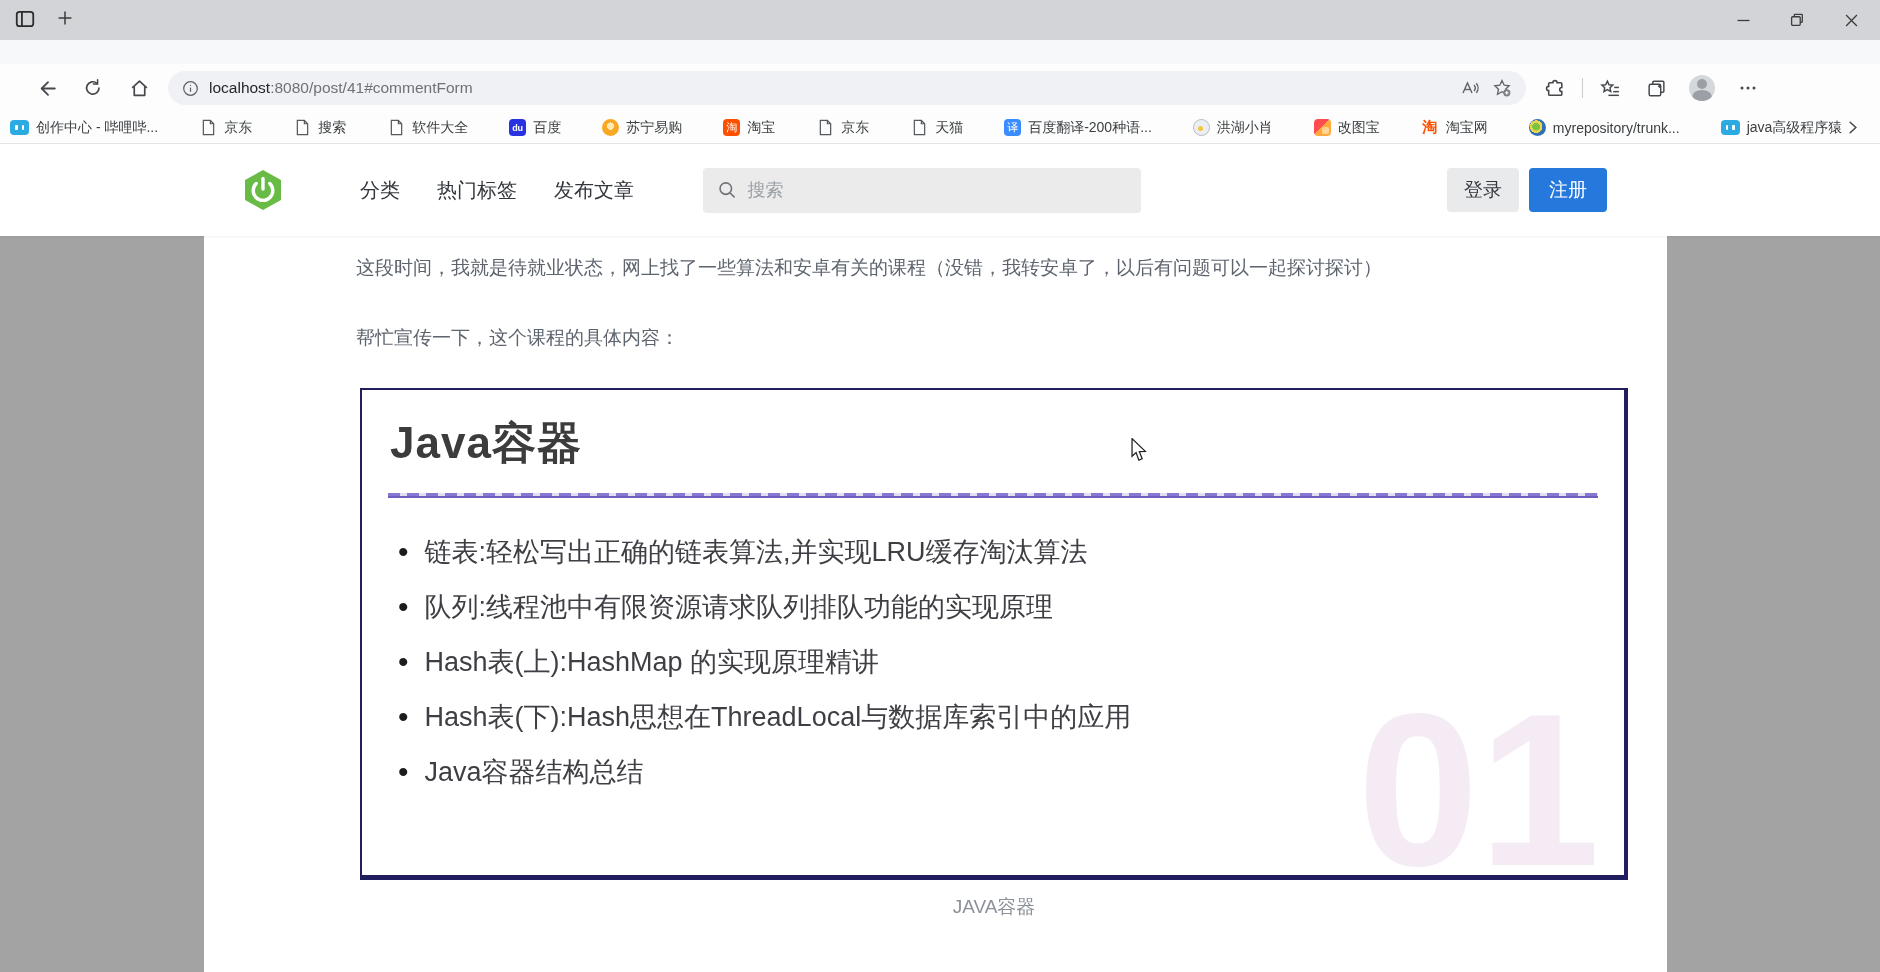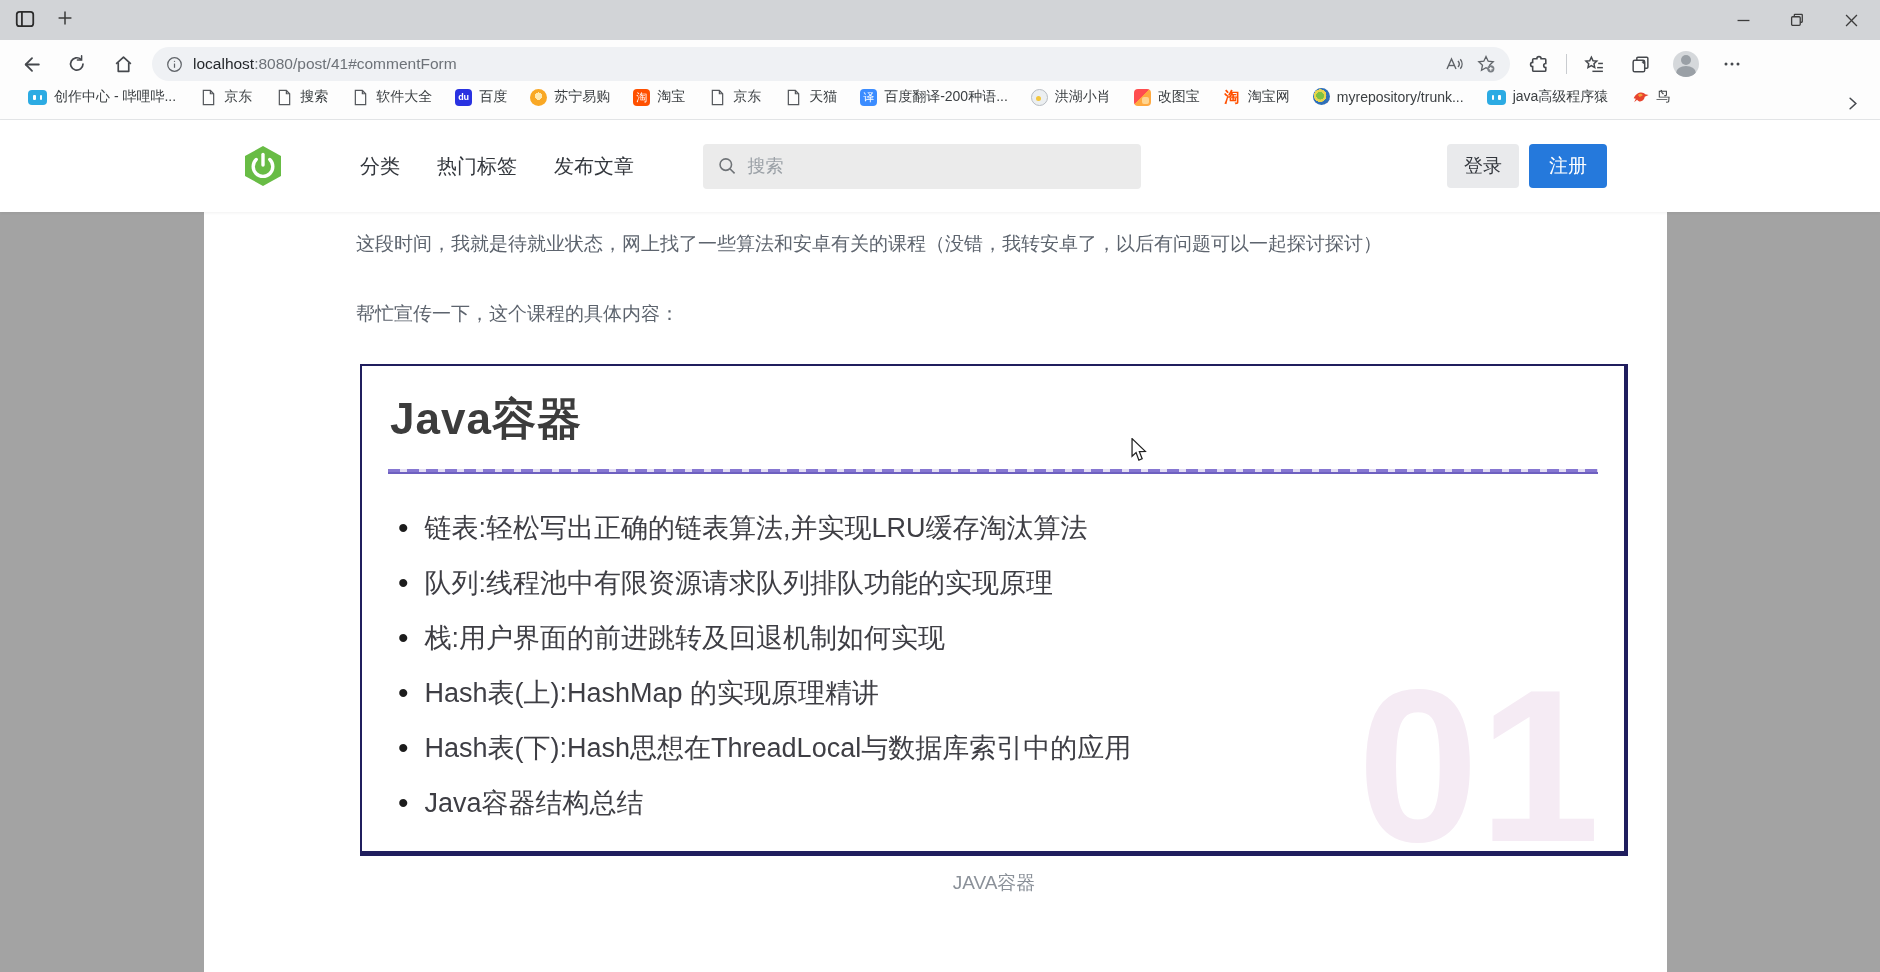--- a/index.html
+++ b/index.html
@@ -10,36 +10,36 @@
   .tabstrip { height:40px; background:#d2d4d7; display:flex; align-items:flex-end; position:relative; }
   .tab-actions-btn { width:34px; height:34px; margin:0 2px 3px 8px; display:flex; align-items:center; justify-content:center; align-self:center; }
   .tab { width:296px; height:34px; background:#fdfdfd; border-radius:9px 9px 0 0; display:flex; align-items:center; padding:0 10px 0 14px; }
   .tab-favicon { width:17px; height:17px; border-radius:3px; background:linear-gradient(135deg,#6e4650 20%,#c99aa0 55%,#4d3a44); flex:0 0 auto; }
   .tab-title { font-size:14px; color:#303338; margin-left:10px; flex:1; white-space:nowrap; overflow:hidden; }
   .tab-close { width:18px; height:18px; display:flex; align-items:center; justify-content:center; }
   .newtab-btn { width:30px; height:30px; margin:0 0 5px 6px; display:flex; align-items:center; justify-content:center; align-self:center; }
   .win-controls { position:absolute; right:8px; top:0; height:40px; display:flex; align-items:center; gap:24px; padding-right:6px; }
   .win-btn { width:30px; height:30px; display:flex; align-items:center; justify-content:center; }
 
-  .toolbar { height:48px; background:#fdfdfd; display:flex; align-items:center; padding-left:12px; }
+  .toolbar { height:48px; background:#fdfdfd; display:flex; align-items:center; padding-left:28px;margin-top:24px; }
   .tool-btn { width:38px; height:38px; display:flex; align-items:center; justify-content:center; flex:0 0 auto; }
   .toolbar .tool-btn + .tool-btn { margin-left:8px; }
   .addressbar { width:1358px; height:34px; margin-left:10px; background:#eff1f4; border-radius:17px; display:flex; align-items:center; padding:0 8px 0 14px; flex:0 0 auto; }
   .url-text { font-size:15.5px; margin-left:10px; white-space:nowrap; }
   .url-host { color:#24272b; }
   .url-rest { color:#6d7278; }
   .addr-spacer { flex:1; }
   .addr-icon { width:32px; height:32px; display:flex; align-items:center; justify-content:center; }
   .right-icons { display:flex; align-items:center; margin-left:10px; }
   .vsep { width:1px; height:20px; background:#c9ccd0; margin:0 8px; }
   .avatar-circle { width:26px; height:26px; border-radius:50%; background:#d5d8db; position:relative; overflow:hidden; }
   .avatar-circle::before { content:""; position:absolute; left:8px; top:4px; width:10px; height:10px; border-radius:50%; background:#9aa0a6; }
   .avatar-circle::after { content:""; position:absolute; left:3px; top:15px; width:20px; height:14px; border-radius:50%; background:#9aa0a6; }
 
-  .bookmarksbar { height:32px; background:#fdfdfd; border-bottom:1px solid #e4e6e8; display:flex; align-items:flex-start; padding-left:28px; gap:23px; position:relative; }
+  .bookmarksbar { height:32px; background:#fdfdfd; border-bottom:1px solid #e4e6e8; display:flex; align-items:center; padding-left:10px; gap:41px; position:relative; }
   .bm { display:flex; align-items:center; gap:7px; flex:0 0 auto; }
   .bm-label { font-size:14px; color:#3c4043; white-space:nowrap; }
   .bm-ico { width:18px; height:18px; display:flex; align-items:center; justify-content:center; flex:0 0 auto; font-size:12px; }
   .ico-bilibili { width:19px; height:15px; border-radius:4px; background:#2cabe3; position:relative; }
   .ico-bilibili::before, .ico-bilibili::after { content:""; position:absolute; top:5px; width:2.5px; height:5px; background:#fff; border-radius:1px; }
   .ico-bilibili::before { left:5px; } .ico-bilibili::after { right:5px; }
   .ico-baidu { width:17px; height:17px; border-radius:4px; background:#2932e1; color:#fff; font-size:9px; font-weight:bold; display:flex; align-items:center; justify-content:center; }
   .ico-lion { width:17px; height:17px; border-radius:50%; background:radial-gradient(circle at 50% 42%, #ffe9b0 0 28%, #f9a825 29% 100%); }
   .ico-taobao { width:17px; height:17px; border-radius:4px; background:#ff5000; color:#fff; font-size:11px; display:flex; align-items:center; justify-content:center; }
   .ico-fanyi { width:17px; height:17px; border-radius:4px; background:#3b8cff; color:#fff; font-size:11px; display:flex; align-items:center; justify-content:center; }
@@ -337,21 +337,20 @@
   <div class="card">
     <p class="para">这段时间，我就是待就业状态，网上找了一些算法和安卓有关的课程（没错，我转安卓了，以后有问题可以一起探讨探讨）</p>
     <p class="para">帮忙宣传一下，这个课程的具体内容：</p>
 
     <div class="course-box">
       <div class="course-title">Java容器</div>
       <div class="course-divider"></div>
       <ul class="course-list">
         <li>链表:轻松写出正确的链表算法,并实现LRU缓存淘汰算法</li>
         <li>队列:线程池中有限资源请求队列排队功能的实现原理</li>
-        <li>栈:用户界面的前进跳转及回退机制如何实现</li>
         <li>Hash表(上):HashMap 的实现原理精讲</li>
         <li>Hash表(下):Hash思想在ThreadLocal与数据库索引中的应用</li>
         <li>Java容器结构总结</li>
       </ul>
       <div class="watermark">01</div>
     </div>
     <div class="caption">JAVA容器</div>
   </div>
 </div>
 

